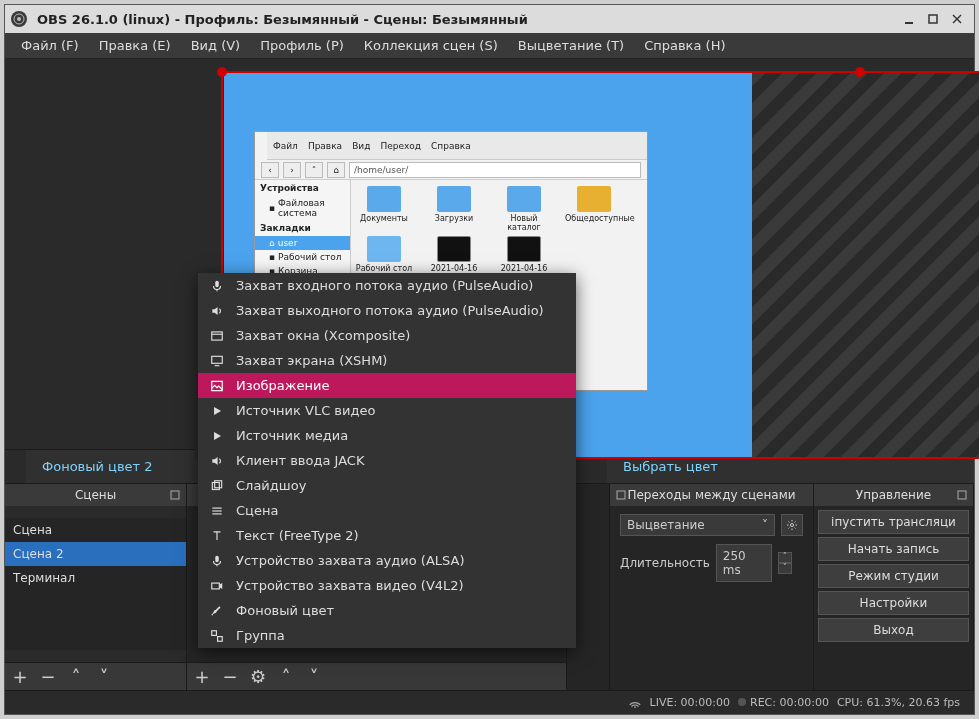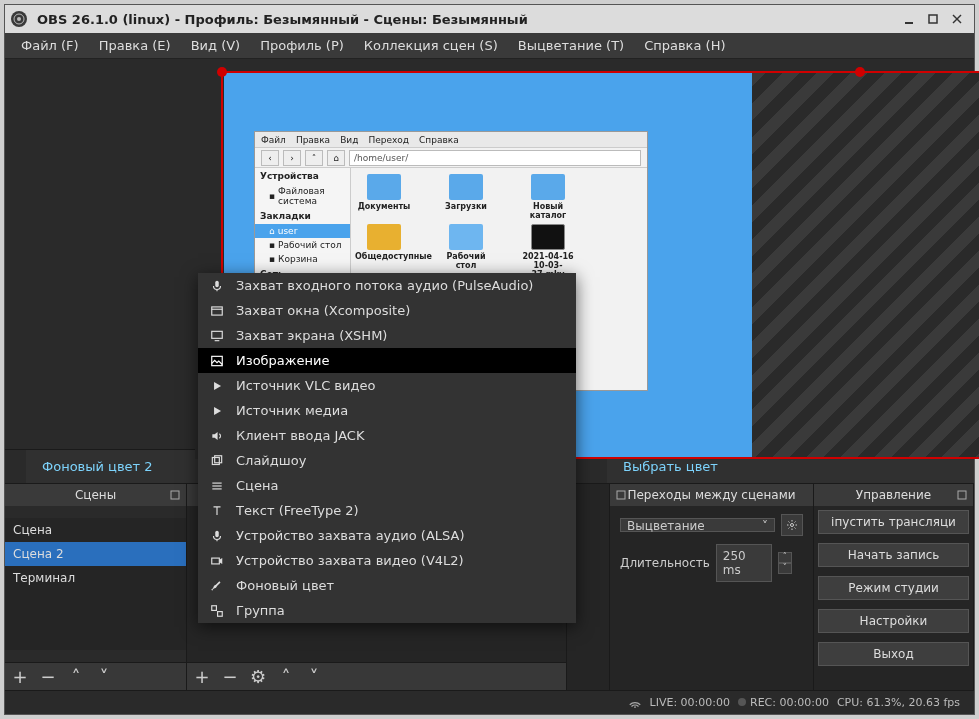--- a/index.html
+++ b/index.html
@@ -12,30 +12,30 @@
 .titlebar .winbtn { width:22px; height:22px; display:flex; align-items:center; justify-content:center; margin-left:2px; cursor:pointer; }
 .menubar { height:26px; background:#3a3a3a; display:flex; align-items:center; padding:0 6px; color:#ddd; font-size:13px; border-bottom:1px solid #222; }
 .menubar .mitem { padding:4px 10px; cursor:pointer; }
 .preview { flex:0 0 390px; background:#2a2a2a; position:relative; display:flex; align-items:stretch; }
 .preview-inner { position:absolute; left:190px; top:12px; width:600px; height:388px; background:#2a2a2a; }
 .grid-stripes { position:absolute; left:556px; top:0; width:232px; height:388px; background:repeating-linear-gradient(135deg,#3a3a3a 0 12px,#2a2a2a 12px 24px); }
 .sel-outline { position:absolute; left:26px; top:0; width:760px; height:388px; border:2px solid #d00000; }
 .sel-handle { position:absolute; width:10px; height:10px; background:#d00000; border-radius:50%; }
 .capture { position:absolute; left:29px; top:2px; width:528px; height:386px; background:#4aa3ec; }
 .fm { position:absolute; left:30px; top:58px; width:394px; height:260px; background:#f2f2f2; border:1px solid #999; font-size:9px; color:#222; }
-.fm-menu { height:16px; background:#e9e9e9; display:flex; align-items:center; gap:10px; padding:0 6px; border-bottom:1px solid #ccc; }
+.fm-menu { height:28px; background:#e9e9e9; display:flex; align-items:center; gap:10px; padding:0 6px; border-bottom:1px solid #ccc;margin-left:12px; }
 .fm-nav { height:20px; display:flex; align-items:center; gap:4px; padding:0 6px; border-bottom:1px solid #ccc; }
 .fm-nav .nbtn { width:18px; height:16px; border:1px solid #bbb; background:#eee; display:flex; align-items:center; justify-content:center; }
 .fm-nav .addr { flex:1; height:16px; border:1px solid #bbb; background:#fff; padding:0 4px; display:flex; align-items:center; color:#555; }
 .fm-body { display:flex; height:calc(100% - 36px); }
 .fm-side { width:96px; background:#f5f5f5; border-right:1px solid #ccc; overflow:hidden; }
 .fm-side .hdr { font-weight:bold; padding:3px 5px; }
 .fm-side .row { padding:2px 5px 2px 14px; display:flex; align-items:center; gap:3px; }
 .fm-side .row.sel { background:#4aa3ec; color:#fff; }
-.fm-files { flex:1; padding:6px 4px; display:flex; flex-wrap:wrap; align-content:flex-start; gap:4px 24px;font-weight:bold; }
+.fm-files { flex:1; padding:6px 4px; display:flex; flex-wrap:wrap; align-content:flex-start; gap:4px 12px; }
 .fm-item { width:58px; text-align:center; font-size:8px; }
 .fm-item .ficon { width:34px; height:26px; margin:0 auto 2px; border-radius:2px; }
 .fm-item .folder { background:#5aa9ea; }
 .fm-item .folder.pub { background:#e8b030; }
 .fm-item .desk { background:#6eb6f0; }
 .fm-item .video { background:#111; border:1px solid #888; }
 .panel-row { display:flex; height:34px; border-top:1px solid #1a1a1a; }
 .panel-title { flex:1; background:#303030; color:#7dd3fc; font-size:13px; display:flex; align-items:center; padding:0 16px;margin-left:21px; }
 .panel-title.short { flex:0 0 180px; }
 .docks { flex:1; display:flex; background:#2a2a2a; border-top:1px solid #1a1a1a; }
@@ -47,28 +47,28 @@
 .dock.ctrl { width:160px;text-align:center; }
 .dock-head { height:22px; background:#3a3a3a; color:#ddd; font-size:12px; display:flex; align-items:center; justify-content:center; position:relative; }
 .dock-head .pop { position:absolute; right:4px; width:14px; height:14px; display:flex; align-items:center; justify-content:center; }
 .dock-body { flex:1; background:#252525; color:#ddd; font-size:12px; overflow:hidden; }
 .scene-list .item { padding:5px 8px; }
 .scene-list .item.sel { background:#2a6fbd; }
 .dock-foot { height:28px; background:#383838; display:flex; align-items:center; gap:10px; padding:0 6px; border-top:1px solid #1a1a1a; }
 .dock-foot .fbtn { color:#ccc; font-size:18px; cursor:pointer; width:18px; text-align:center; }
 .context-menu { position:absolute; left:198px; top:273px; width:378px; background:#333; color:#ddd; font-size:13px; box-shadow:0 4px 16px rgba(0,0,0,.6); z-index:50; }
 .context-menu .citem { height:25px; display:flex; align-items:center; gap:10px; padding:0 10px; cursor:pointer; }
-.context-menu .citem.sel { background:#000000; color:#fff; }
+.context-menu .citem.sel { background:#be185d; color:#fff; }
 .context-menu .cicon { width:18px; height:18px; display:flex; align-items:center; justify-content:center; flex-shrink:0; }
 .trans-body { padding:8px 10px; display:flex; flex-direction:column; gap:8px; font-size:12px; color:#ccc; }
 .trans-row { display:flex; align-items:center; gap:6px; }
-.sel-box { flex:1; height:14px; background:#3a3a3a; border:1px solid #555; display:flex; padding:0 6px; }
+.sel-box { flex:1; height:22px; background:#3a3a3a; border:1px solid #555; display:flex; align-items:center; padding:0 6px; }
 .spin { width:56px; height:38px; background:#3a3a3a; border:1px solid #555; display:flex; align-items:center; padding:0 6px; }
 .gear-btn { width:22px; height:22px; background:#3a3a3a; border:1px solid #555; display:flex; align-items:center; justify-content:center; }
-.ctrl-body { padding:4px; display:flex; flex-direction:column; gap:9px; }
+.ctrl-body { padding:4px; display:flex; flex-direction:column; gap:3px; }
 .ctrl-body .btn { height:24px; background:#3e3e3e; color:#ddd; border:1px solid #555; font-size:12px; display:flex; align-items:center; justify-content:center; cursor:pointer; }
 .status { height:24px; background:#2a2a2a; color:#bbb; font-size:11px; display:flex; align-items:center; justify-content:flex-end; gap:8px; padding:0 14px; border-top:1px solid #1a1a1a; }
 .status .dot { width:8px; height:8px; border-radius:50%; background:#555; display:inline-block; margin-right:4px; }
 svg { display:block; }
 </style>
 </head>
 <body>
 
 <div class="window">
 
@@ -322,20 +322,29 @@
         <svg width="14" height="14" viewBox="0 0 24 24">
           <rect x="9" y="3" width="6" height="11" rx="3" fill="#ddd"></rect>
           <path d="M6 12a6 6 0 0012 0M12 18v3" stroke="#ddd" fill="none" stroke-width="2"></path>
         </svg>
       </span>
       <span>Захват входного потока аудио (PulseAudio)</span>
     </div>
     <div class="citem ">
       <span class="cicon">
         <svg width="14" height="14" viewBox="0 0 24 24">
+          <path d="M4 9v6h4l5 4V5L8 9z" fill="#ddd"></path>
+          <path d="M16 8a5 5 0 010 8" stroke="#ddd" fill="none" stroke-width="2"></path>
+        </svg>
+      </span>
+      <span>Захват выходного потока аудио (PulseAudio)</span>
+    </div>
+    <div class="citem ">
+      <span class="cicon">
+        <svg width="14" height="14" viewBox="0 0 24 24">
           <rect x="3" y="5" width="18" height="14" fill="none" stroke="#ddd" stroke-width="2"></rect>
           <line x1="3" y1="9" x2="21" y2="9" stroke="#ddd" stroke-width="2"></line>
         </svg>
       </span>
       <span>Захват окна (Xcomposite)</span>
     </div>
     <div class="citem ">
       <span class="cicon">
         <svg width="14" height="14" viewBox="0 0 24 24">
           <rect x="3" y="4" width="18" height="12" fill="none" stroke="#ddd" stroke-width="2"></rect>

